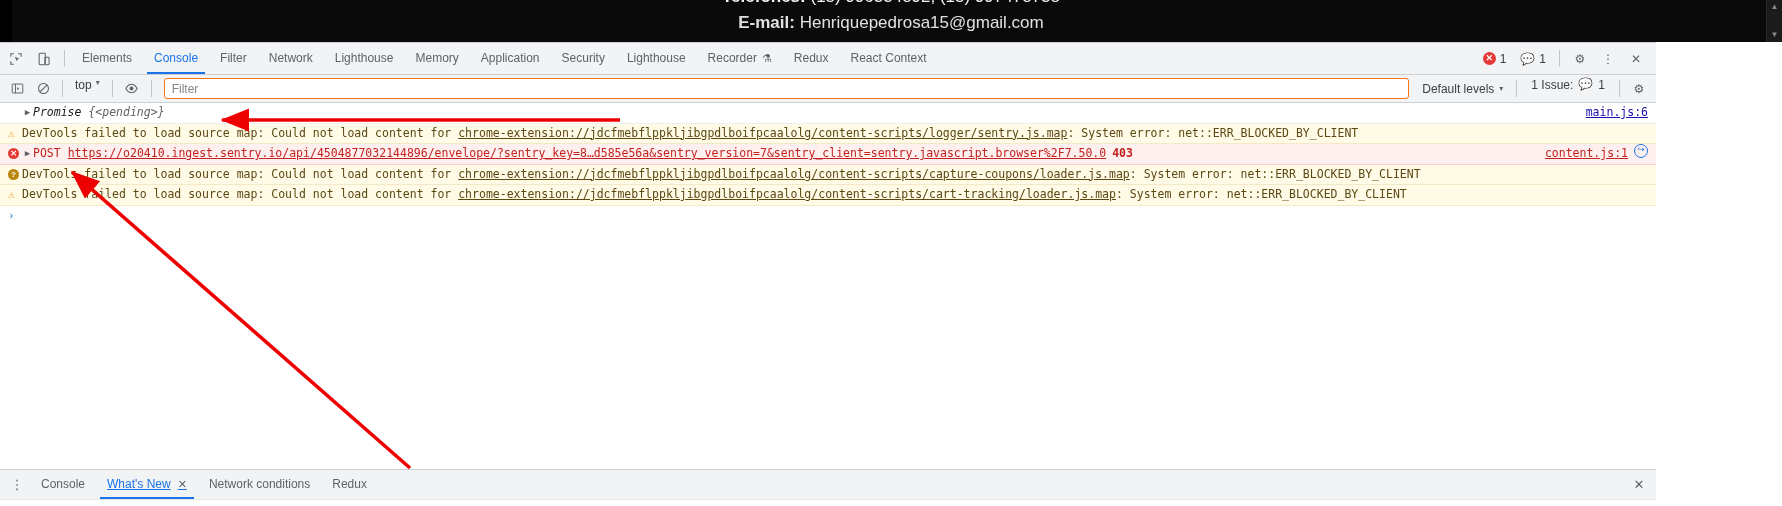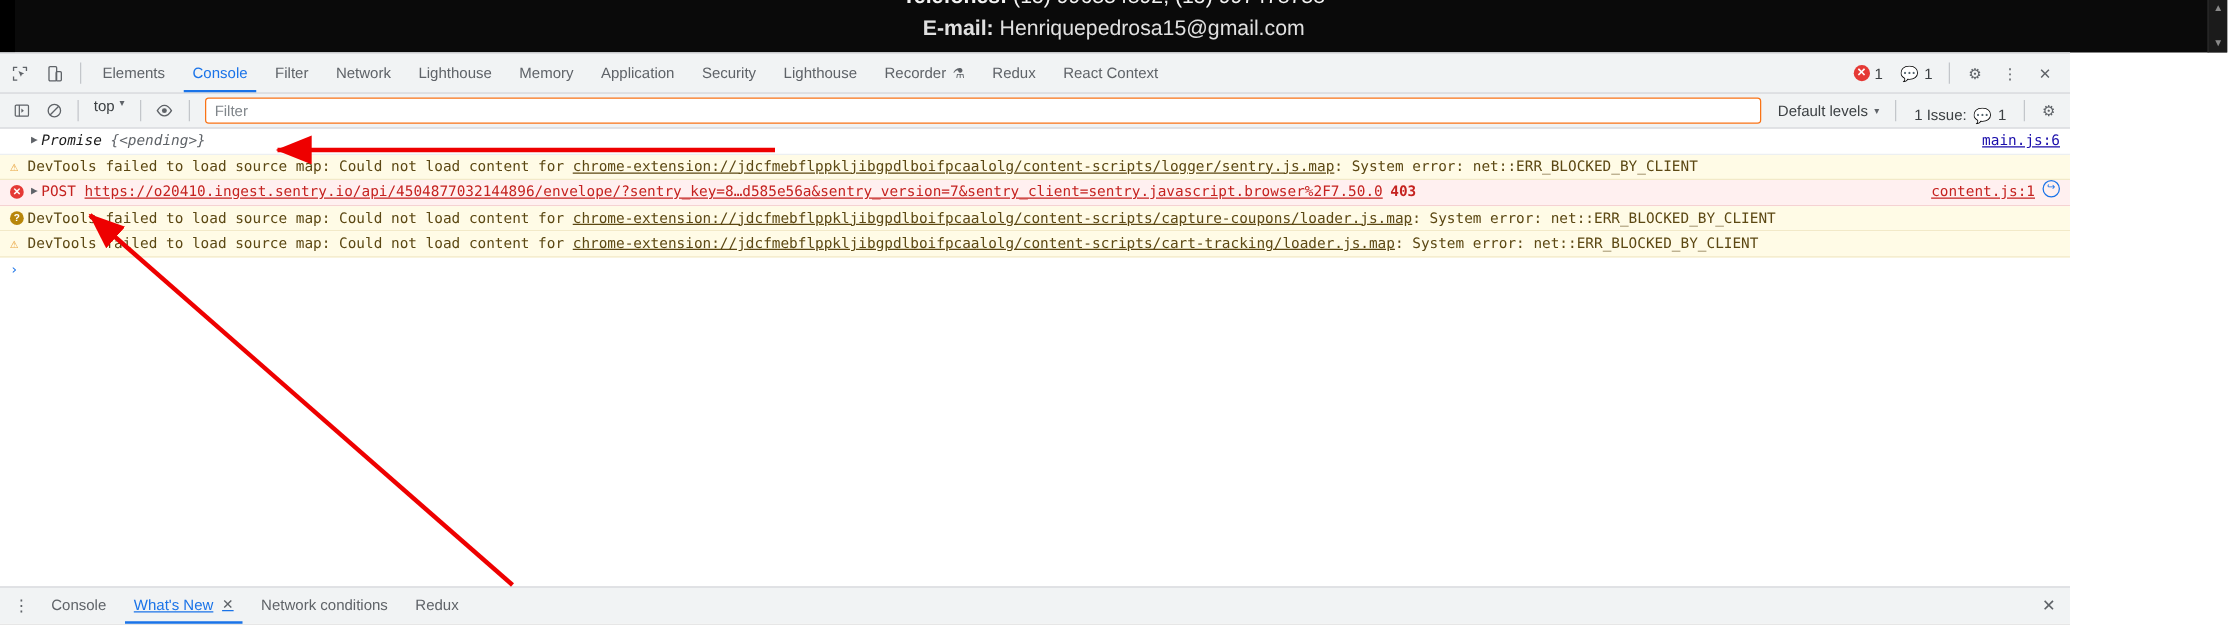--- a/index.html
+++ b/index.html
@@ -97,21 +97,21 @@
     background:#fff;border:1px solid #f97316;border-radius:3px;
     font-size:12px;color:#202124;outline:none;
     font-family:"Liberation Sans", sans-serif;
   }
   .filter-input::placeholder{color:#80868b;}
   .levels{
     display:flex;align-items:center;gap:5px;height:21px;padding:0 7px;
     font-size:12px;color:#3c4043;cursor:pointer;border-radius:3px;white-space:nowrap;
   }
   .issues-chip{
-    display:flex;align-items:flex-end;gap:5px;height:21px;padding:0 8px;
+    display:flex;align-items:flex-start;gap:5px;height:21px;padding:0 8px;
     font-size:12px;color:#3c4043;cursor:pointer;border-radius:3px;white-space:nowrap;
   }
 
   
   .console{
     flex:1;overflow:hidden;background:#fff;position:relative;
     font-family:"DejaVu Sans Mono", monospace;font-size:11.5px;
   }
   .row{
     position:relative;display:flex;align-items:flex-start;

